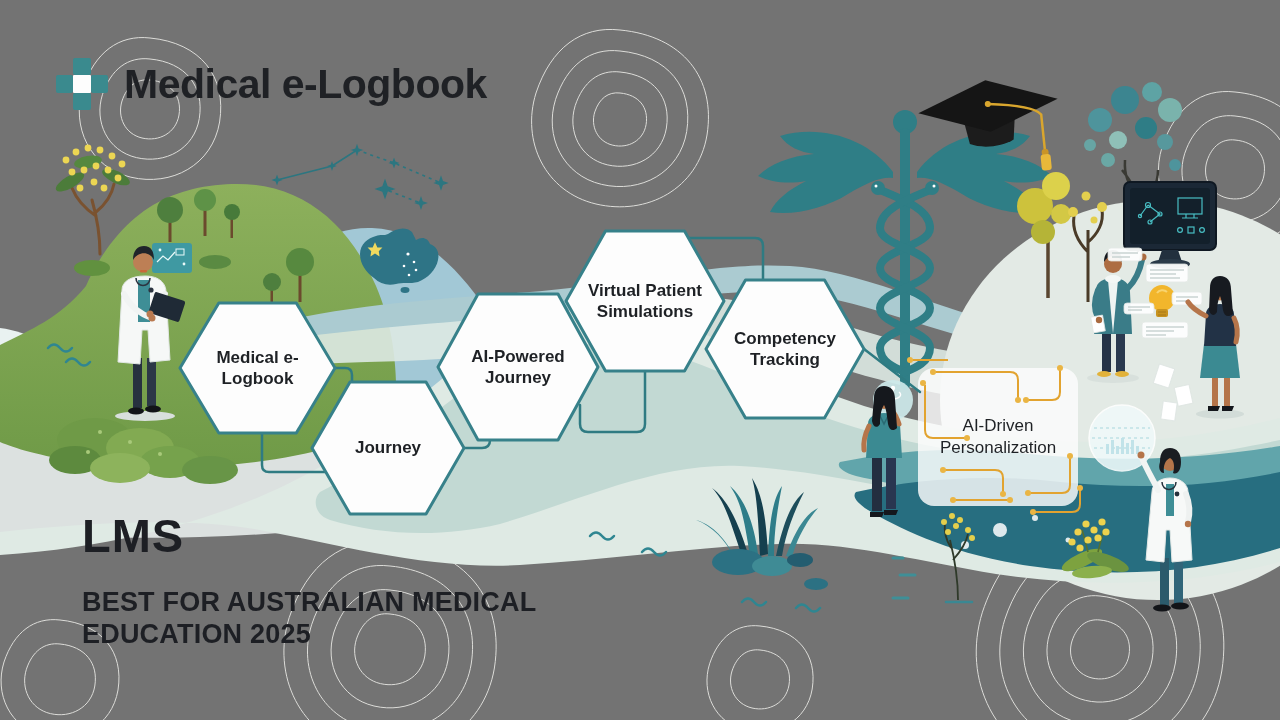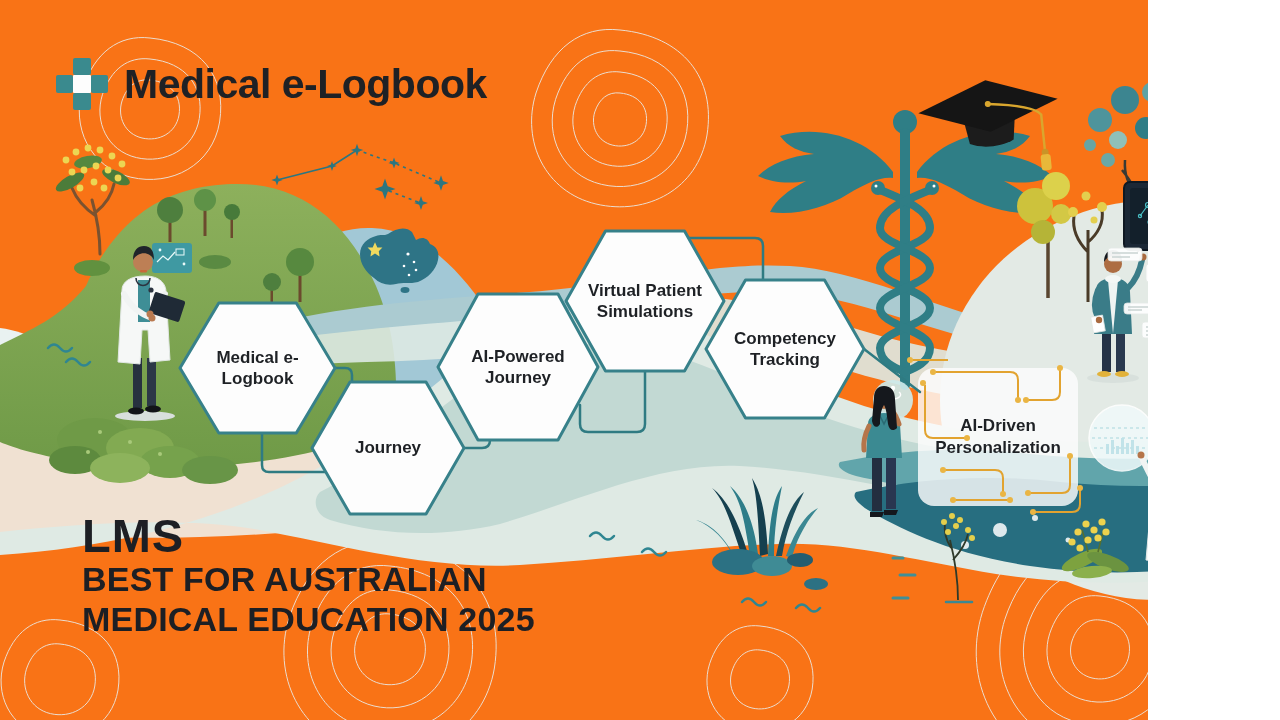--- a/index.html
+++ b/index.html
@@ -1,34 +1,34 @@
 <!DOCTYPE html>
 <html><head>
 <meta charset="utf-8">
 <style>
   html,body{margin:0;padding:0;background:#ffffff;}
-  .canvas{position:relative;width:1148px;height:720px;overflow:hidden;background:#f97316;
+  .canvas{position:relative;width:1280px;height:720px;overflow:hidden;background:#737373;
           font-family:"Liberation Sans","DejaVu Sans",sans-serif;}
   .scene{position:absolute;left:0;top:0;width:1280px;height:720px;display:block;}
 
   .brand{position:absolute;left:56px;top:58px;display:flex;align-items:center;gap:16px;z-index:5;}
   .cross{width:52px;height:52px;display:grid;grid-template-columns:repeat(3,1fr);grid-template-rows:repeat(3,1fr);}
   .cross span{background:transparent;}
   .cross .t{background:#3a8a8e;border-radius:2px;}
   .cross .c{background:#fdfdfd;border-radius:1px;}
   .brand h1{margin:0;font-size:41px;font-weight:800;letter-spacing:-0.5px;color:#1f2125;}
 
   .hex-label{position:absolute;display:flex;align-items:center;justify-content:center;text-align:center;
              font-weight:700;font-size:17px;line-height:1.25;color:#1e2125;z-index:4;}
   .ai-label{position:absolute;display:flex;align-items:center;justify-content:center;text-align:center;
-            font-weight:700;font-size:17px;line-height:1.3;color:#1e2125;z-index:4;}
+            font-weight:400;font-size:17px;line-height:1.3;color:#1e2125;z-index:4;}
 
   .footer{position:absolute;left:82px;top:512px;z-index:5;color:#1d1f24;}
   .footer .lms{font-size:47px;font-weight:800;letter-spacing:1px;line-height:1;}
-  .footer .sub{width:515px;font-size:34px;font-weight:800;line-height:1.18;letter-spacing:.2px;}
+  .footer .sub{margin-top:28px;width:515px;font-size:27px;font-weight:800;line-height:1.18;letter-spacing:.2px;}
 </style>
 </head>
 <body>
 
 <div class="canvas">
 
 <svg class="scene" viewBox="0 0 1280 720" aria-hidden="true">
   <defs>
     <path id="blob" d="M0,-60 C42,-56 64,-28 58,10 C52,46 18,64 -16,56 C-50,48 -66,14 -56,-18 C-46,-48 -26,-63 0,-60 Z" vector-effect="non-scaling-stroke"></path>
     <linearGradient id="gradHill" x1="0" y1="0" x2="0" y2="1">

